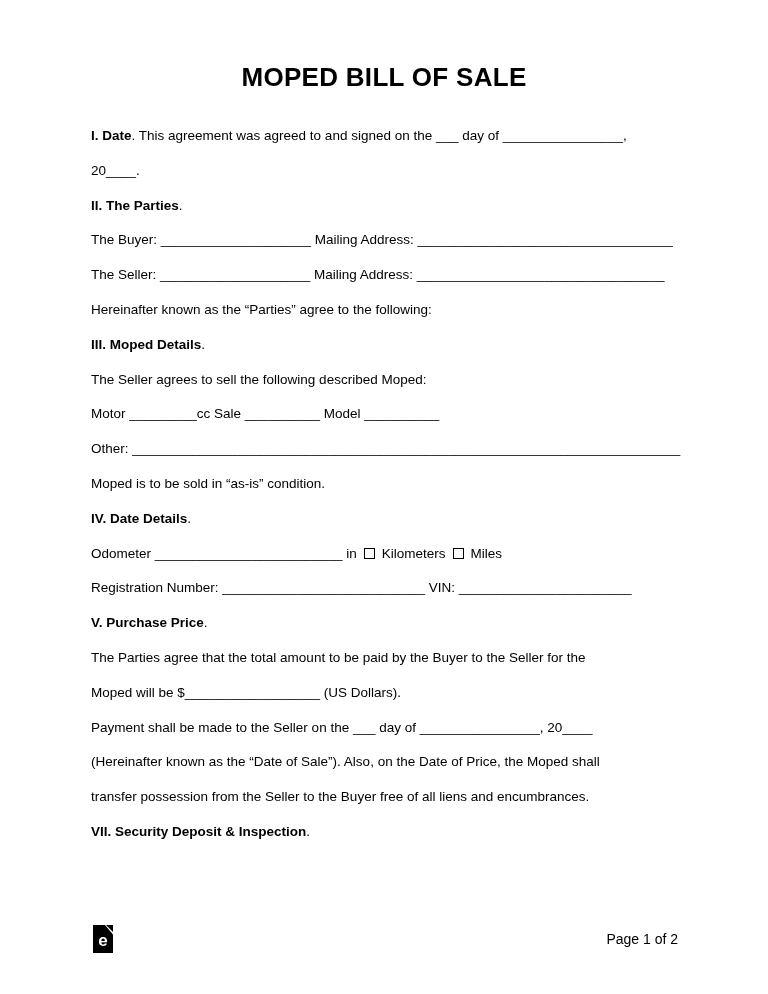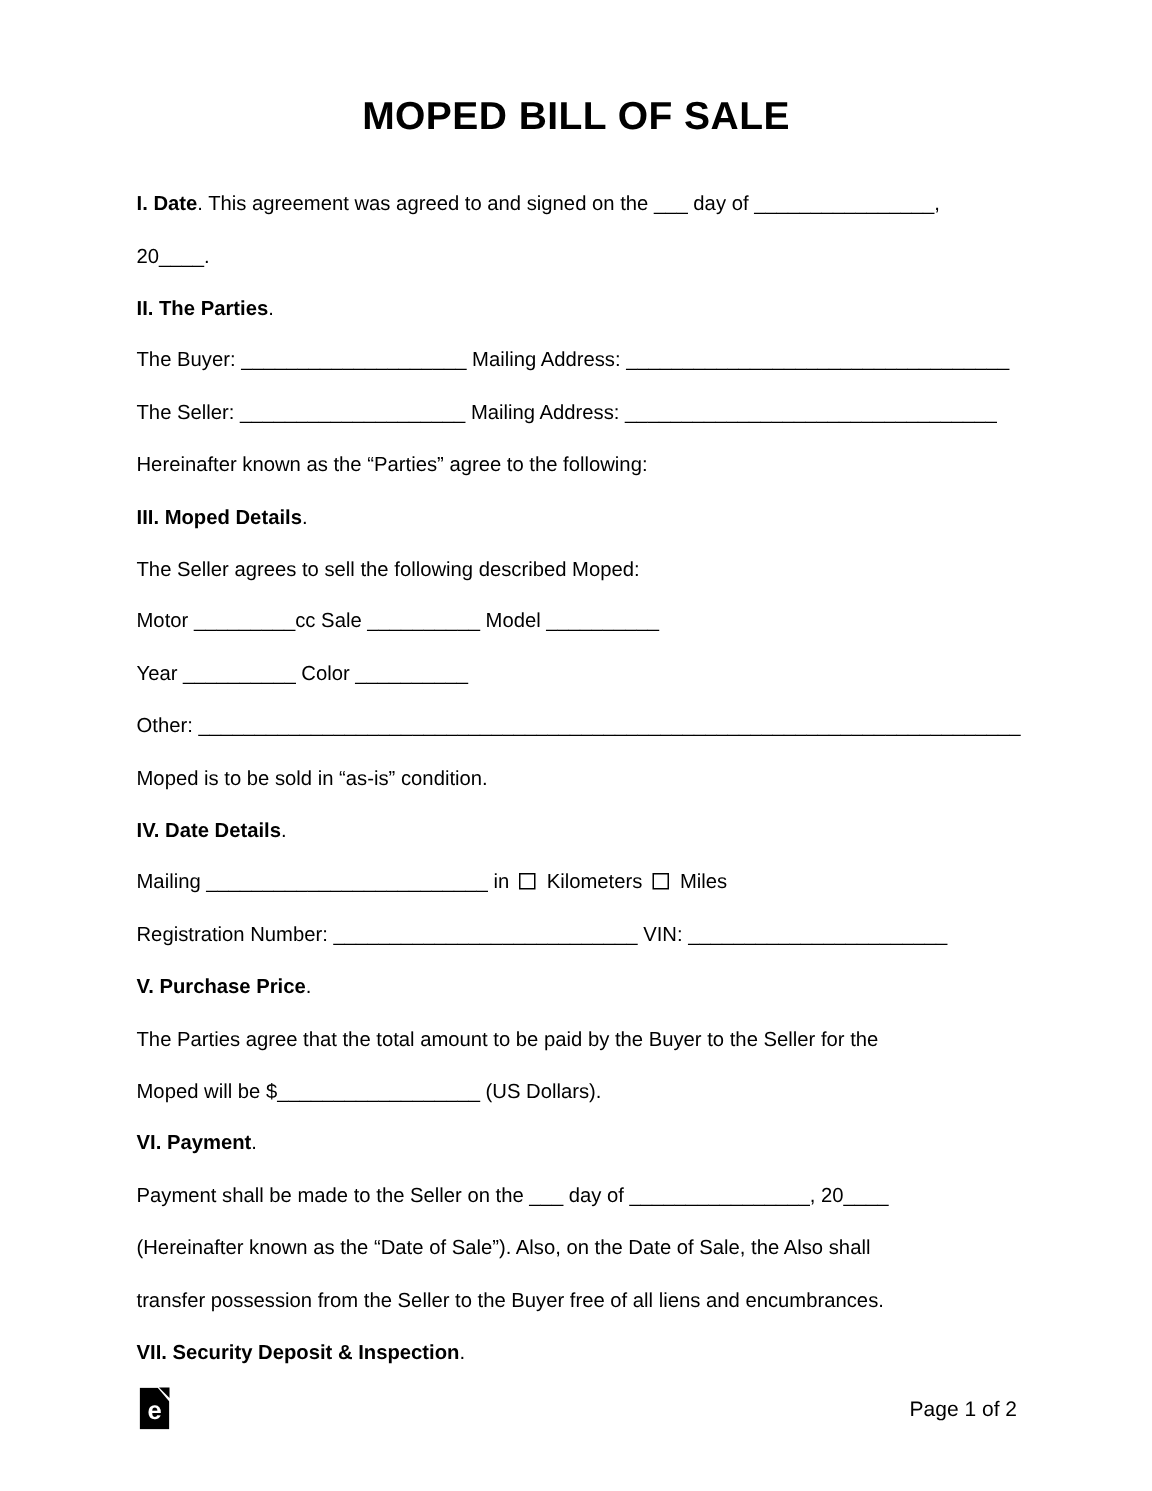--- a/index.html
+++ b/index.html
@@ -93,43 +93,41 @@
     <div class="line"><span>The Seller: ____________________ Mailing Address: _________________________________</span></div>
 
     <div class="line"><span>Hereinafter known as the “Parties” agree to the following:</span></div>
 
     <div class="line"><span class="b">III. Moped Details</span><span>.</span></div>
 
     <div class="line"><span>The Seller agrees to sell the following described Moped:</span></div>
 
     <div class="line"><span>Motor _________cc Sale __________ Model __________</span></div>
 
-    <div class="line"><span>Year __________ Color __________</span></div>
 
     <div class="line"><span>Other: _________________________________________________________________________</span></div>
 
     <div class="line"><span>Moped is to be sold in “as-is” condition.</span></div>
 
     <div class="line"><span class="b">IV. Date Details</span><span>.</span></div>
 
-    <div class="line"><span>Mailing _________________________ in</span><span class="checkbox"></span><span>Kilometers</span><span class="checkbox"></span><span>Miles</span></div>
+    <div class="line"><span>Odometer _________________________ in</span><span class="checkbox"></span><span>Kilometers</span><span class="checkbox"></span><span>Miles</span></div>
 
     <div class="line"><span>Registration Number: ___________________________ VIN: _______________________</span></div>
 
     <div class="line"><span class="b">V. Purchase Price</span><span>.</span></div>
 
     <div class="line"><span>The Parties agree that the total amount to be paid by the Buyer to the Seller for the</span></div>
 
     <div class="line"><span>Moped will be $__________________ (US Dollars).</span></div>
 
-    <div class="line"><span class="b">VI. Payment</span><span>.</span></div>
 
     <div class="line"><span>Payment shall be made to the Seller on the ___ day of ________________, 20____</span></div>
 
-    <div class="line"><span>(Hereinafter known as the “Date of Sale”). Also, on the Date of Sale, the Also shall</span></div>
+    <div class="line"><span>(Hereinafter known as the “Date of Sale”). Also, on the Date of Price, the Moped shall</span></div>
 
     <div class="line"><span>transfer possession from the Seller to the Buyer free of all liens and encumbrances.</span></div>
 
     <div class="line"><span class="b">VII. Security Deposit &amp; Inspection</span><span>.</span></div>
 
   </div>
 
   <div class="footer-logo">
     <div class="logo-doc">
       <span class="logo-e">e</span>

